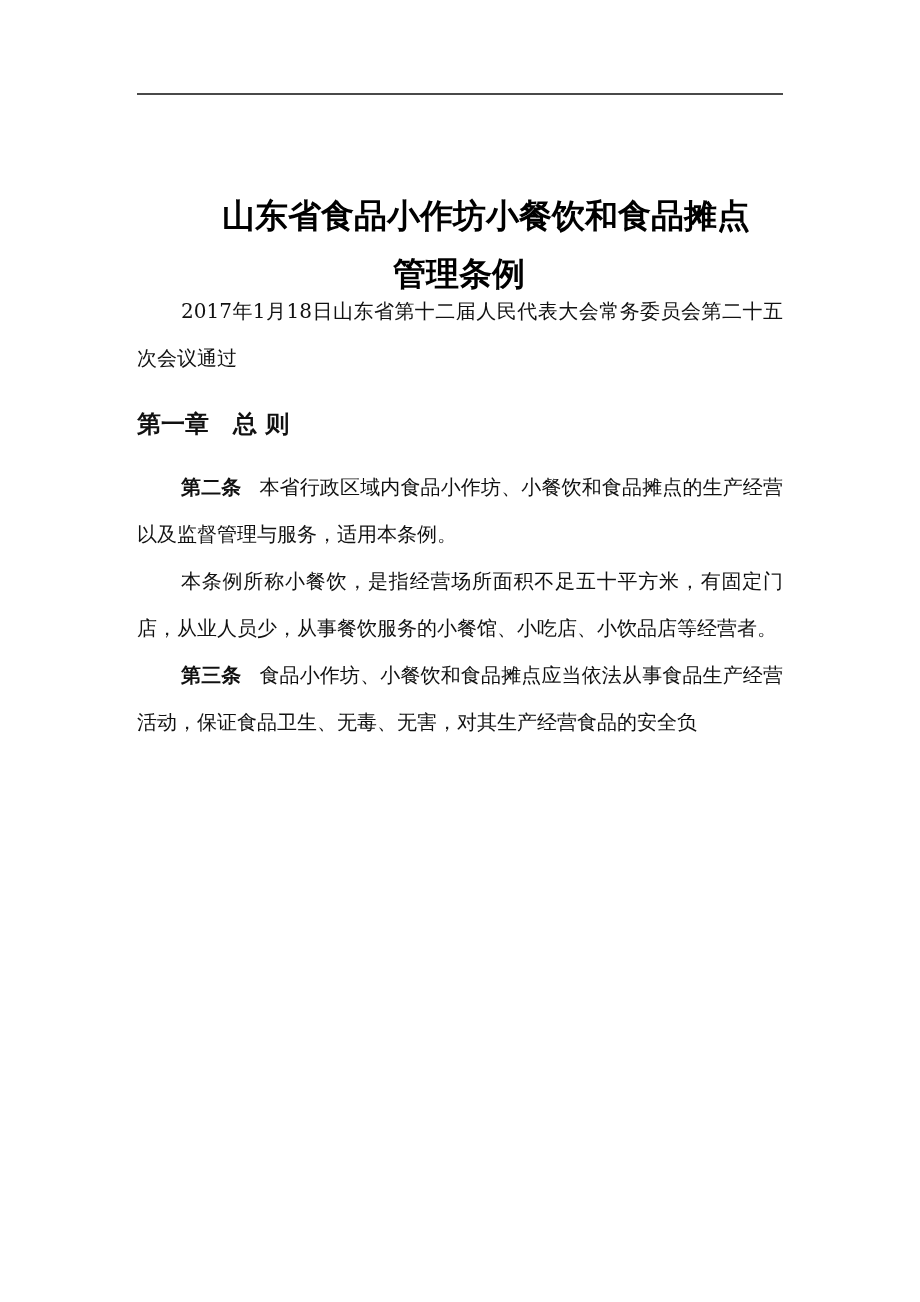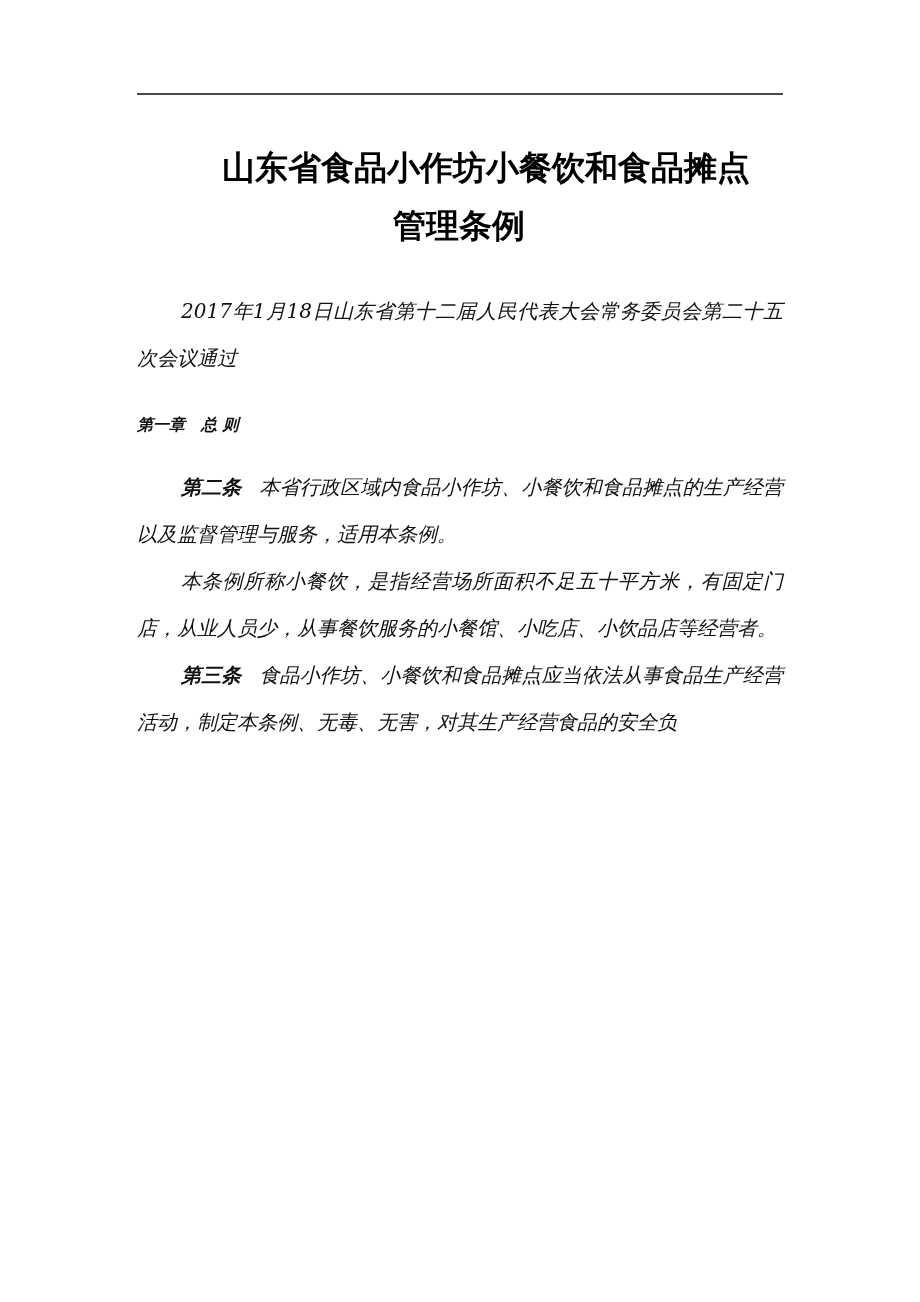--- a/index.html
+++ b/index.html
@@ -1,26 +1,26 @@
 <!DOCTYPE html>
 <html><head>
 <meta charset="utf-8">
 <style>
   html, body { margin: 0; padding: 0; background: #ffffff; }
   body { width: 920px; height: 1302px; position: relative; overflow: hidden;
          font-family: "DejaVu Serif", "Liberation Serif", serif; color: #111; }
   .rule { position: absolute; left: 137px; top: 93px; width: 646px; height: 2px; background: #4a4a4a; }
   .title { position: absolute; left: 137px; width: 646px; font-family: "DejaVu Sans", "Liberation Sans", sans-serif;
-           font-size: 33px; font-weight: bold; color: #000; letter-spacing: 0px; white-space: nowrap; }
+           font-size: 33px; font-weight: bold; color: #000; letter-spacing: 0px; white-space: nowrap; margin-top: 48px; }
   .title.l1 { top: 146px; left: 222px; }
   .title.l2 { top: 204px; left: 393px; }
   .page { position: absolute; left: 137px; top: 288px; width: 646px; }
-  .p { font-size: 20px; line-height: 47px; margin: 0; text-indent: 44px; text-align: justify; text-align-last: left; font-style: italic; }
+  .p { font-size: 20px; line-height: 47px; margin: 0; text-indent: 44px; text-align: justify; text-align-last: left; }
   .p.chapter { text-indent: 0; text-align: center; font-family: "DejaVu Sans", "Liberation Sans", sans-serif;
-               font-weight: bold; margin-top: 19px; margin-bottom: 16px; font-size: 16px; padding-left: 0; }
+               font-weight: bold; margin-top: 19px; margin-bottom: 16px; font-size: 24px; padding-left: 0; }
   .art { font-family: "DejaVu Sans", "Liberation Sans", sans-serif; font-weight: bold; margin-right: 18px; }
   .meta { margin-bottom: 0; }
 </style>
 </head>
 <body>
 
 <div class="rule"></div>
 
 <div class="title l1">山东省食品小作坊小餐饮和食品摊点</div>
 <div class="title l2">管理条例</div>
@@ -30,15 +30,15 @@
 
   <p class="p chapter">第一章　总 则</p>
 
 
   <p class="p">
     <span class="art">第二条</span><span>本省行政区域内食品小作坊、小餐饮和食品摊点的生产经营以及监督管理与服务，适用本条例。</span>
   </p>
   <p class="p">本条例所称小餐饮，是指经营场所面积不足五十平方米，有固定门店，从业人员少，从事餐饮服务的小餐馆、小吃店、小饮品店等经营者。</p>
 
   <p class="p">
-    <span class="art">第三条</span><span>食品小作坊、小餐饮和食品摊点应当依法从事食品生产经营活动，制定本条例、无毒、无害，对其生产经营食品的安全负</span>
+    <span class="art">第三条</span><span>食品小作坊、小餐饮和食品摊点应当依法从事食品生产经营活动，保证食品卫生、无毒、无害，对其生产经营食品的安全负</span>
   </p>
 </div>
 
 </body></html>

